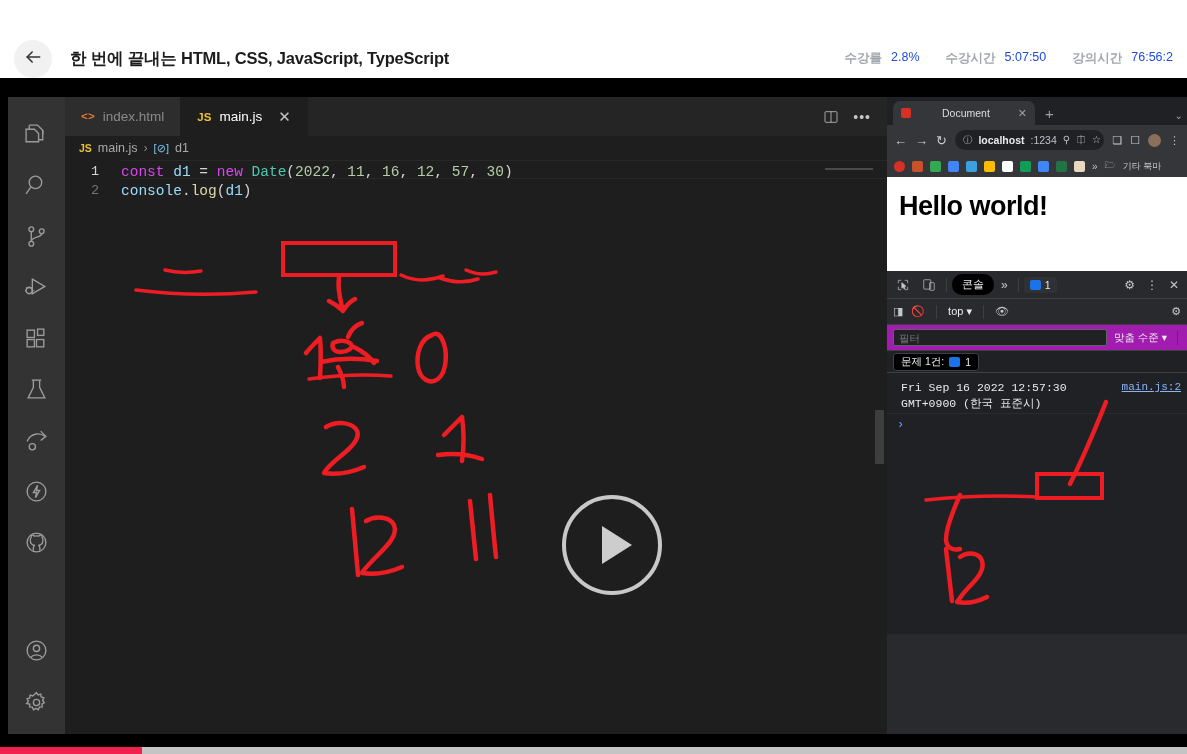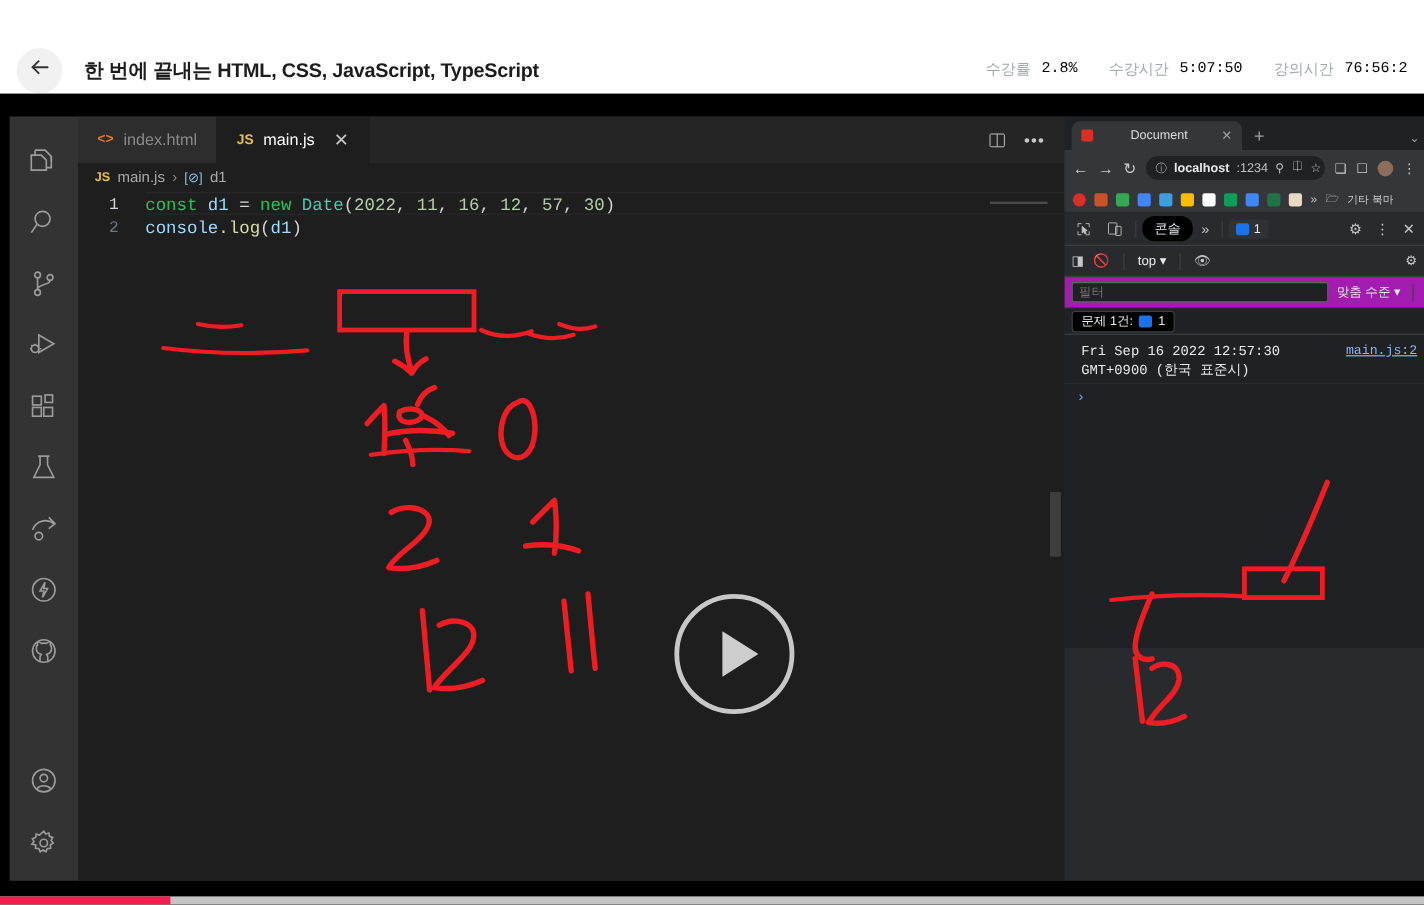--- a/index.html
+++ b/index.html
@@ -36,22 +36,22 @@
   }
   #header-stats {
     margin-left: auto;
     display: flex; align-items: center; gap: 26px;
     font-size: 12.5px; color: #9aa0a6;
     white-space: nowrap;
     padding-right: 0;
     overflow: hidden;
   }
   .stat { display: flex; gap: 9px; }
-  .stat .st-label { color: #a2a8ae; }
-  .stat .st-value { color: #000000; font-family: Liberation Mono, monospace; }
+  .stat .st-label { color: #a2a8ae; font-weight: bold; }
+  .stat .st-value { color: #1d4ed8; }
 
   
   #video-area {
     position: absolute;
     left: 0; top: 78px;
     width: 1187px; height: 676px;
     background: #000000;
     overflow: hidden;
   }
   #video-frame {
@@ -126,21 +126,21 @@
     font-size: 14.5px;
     overflow: hidden;
   }
   .code-line { display: flex; height: 19px; align-items: center; }
   .ln {
     width: 56px; text-align: right; padding-right: 22px;
     color: #6e7681; font-size: 13.5px;
   }
   .ln.cur { color: #d4d4d4; }
   .ctext { white-space: pre; }
-  .kw { color: #22c55e; }
+  .kw { color: #d946ef; }
   .vr { color: #9cdcfe; }
   .op { color: #d4d4d4; }
   .cls { color: #4ec9b0; }
   .num { color: #b5cea8; }
   .prop { color: #dcdcaa; }
   .obj { color: #9cdcfe; }
   .punc { color: #d4d4d4; }
 
   
   #line1-hl {
@@ -513,20 +513,23 @@
         <span class="bmk" style="background:#ffffff;"></span>
         <span class="bmk" style="background:#0f9d58;"></span>
         <span class="bmk" style="background:#4285f4;"></span>
         <span class="bmk" style="background:#217346;"></span>
         <span class="bmk" style="background:#e8d9c0;"></span>
         <span id="bmk-more">»</span>
         <span style="color:#bdc1c6;">🗁</span>
         <span id="bmk-folder-label">기타 북마</span>
       </div>
 
+      <div id="br-viewport">
+        <div id="hello-world">Hello world!</div>
+      </div>
 
       <div id="devtools">
         <div id="dt-tabs">
           <span class="dt-icon">
             <svg viewBox="0 0 24 24">
                 <path d="M4 4h5M4 4v5M20 4h-5M20 4v5M4 20h5M4 20v-5M20 20h-5M20 20v-5"></path>
                 <path d="M10 8l7 6-3 .6 1.6 3.4-1.8.9-1.6-3.4-2.2 2z" fill="#c5c7ca"></path>
               </svg>
           </span>
           <span class="dt-icon">

